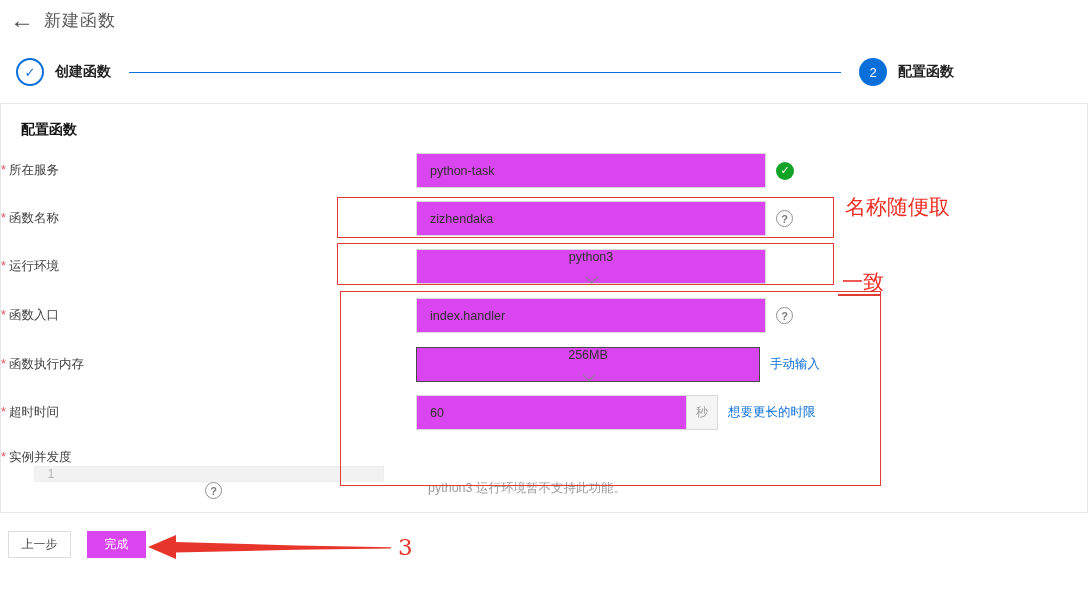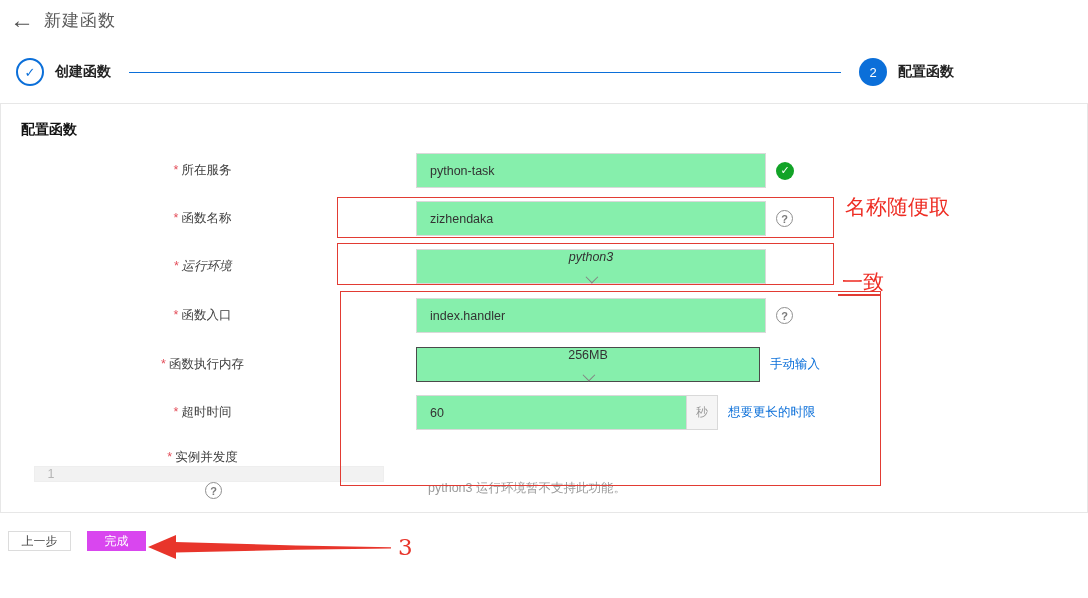--- a/index.html
+++ b/index.html
@@ -23,23 +23,23 @@
   .steps .step-circle.filled { margin-left:0; }
   .chk { font-weight:bold; }
 
   
   .panel { position:absolute; left:0; top:103px; width:1088px; height:410px;
     background:#fff; border:1px solid #e7e7e7; }
   .panel-heading { position:absolute; left:20px; top:17px; font-size:14px; font-weight:bold; color:#141414; }
 
   
   .row { position:absolute; left:0; height:35px; display:flex; align-items:center; }
-  .lbl { width:415px; text-align:center; padding-right:12px; font-size:12.5px; color:#404040; white-space:nowrap; }
+  .lbl { width:415px; text-align:left; padding-right:12px; font-size:12.5px; color:#404040; white-space:nowrap; }
   .req { color:#e34d59; margin-right:3px; }
-  .ctl { width:350px; height:35px; border:1px solid #d9d9d9; background:#86efac;
+  .ctl { width:350px; height:35px; border:1px solid #d9d9d9; background:#d946ef;
     display:flex; align-items:center; padding:0 13px; font-size:12.5px; color:#333; }
   input.ctl { outline:none; }
   .select-ctl { justify-content:space-between; cursor:pointer;flex-direction:column; }
   .select-dark { border:1.5px solid #4a4a4a; width:344px; }
   .chev { width:9px; height:9px; border-right:1.6px solid #828282; border-bottom:1.6px solid #828282;
     transform:rotate(45deg) translateY(-2px); margin-right:2px; }
   .ctl-short { width:271px; }
   .addon { width:31px; height:35px; border:1px solid #d9d9d9; border-left:none; background:#f5f5f5;
     color:#9b9b9b; font-size:12px; display:flex; align-items:center; justify-content:center; }
   .ctl-disabled { background:#f2f2f2; border:1px solid #eeeeee; color:#b5b5b5; }
@@ -51,21 +51,21 @@
   .field-link { margin-left:10px; font-size:12.5px; color:#0b6fd9; white-space:nowrap; cursor:pointer; text-decoration:none; }
   .field-note { position:absolute; left:427px; top:376px; font-size:12.5px; color:#9b9b9b; }
 
   
   .red-box { position:absolute; border:1.5px solid #e23b33; pointer-events:none; }
   .red-text { position:absolute; font-family:"DejaVu Serif","Liberation Serif",serif;
     color:#ee2c23; font-size:21px; line-height:29px; pointer-events:none; }
   .red-underline { position:absolute; width:42px; height:2px; background:#e23b33; pointer-events:none; }
 
   
-  .btn { position:absolute; top:531px; height:20px; display:flex; align-items:center; justify-content:center;
+  .btn { position:absolute; top:531px; height:27px; display:flex; align-items:center; justify-content:center;
     font-size:12px; cursor:pointer; }
   .btn-prev { left:8px; width:63px; background:#fff; border:1px solid #dcdcdc; color:#404040; }
   .btn-finish { left:87px; width:59px; background:#d946ef; border:none; color:#fff; }
   .arrow-svg { position:absolute; left:146px; top:534px; pointer-events:none; }
   .annot-number { position:absolute; left:398px; top:534px; font-family:"DejaVu Serif","Liberation Serif",serif;
     font-size:23px; color:#e8352b; pointer-events:none; }
 </style>
 </head>
 <body>
 
@@ -98,21 +98,21 @@
   </div>
 
   <div class="row" style="top:97px;">
     <div class="lbl">
       <span class="req">*</span><span>函数名称</span>
     </div>
     <input class="ctl" type="text" value="zizhendaka" style="">
     <span class="after-icon help-icon">?</span>
   </div>
 
-  <div class="row" style="top:145px;font-style:italic;">
+  <div class="row" style="top:145px;">
     <div class="lbl">
       <span class="req">*</span><span>运行环境</span>
     </div>
     <div class="ctl select-ctl">
       <span>python3</span>
       <span class="chev"></span>
     </div>
   </div>
 
   <div class="row" style="top:194px;">

